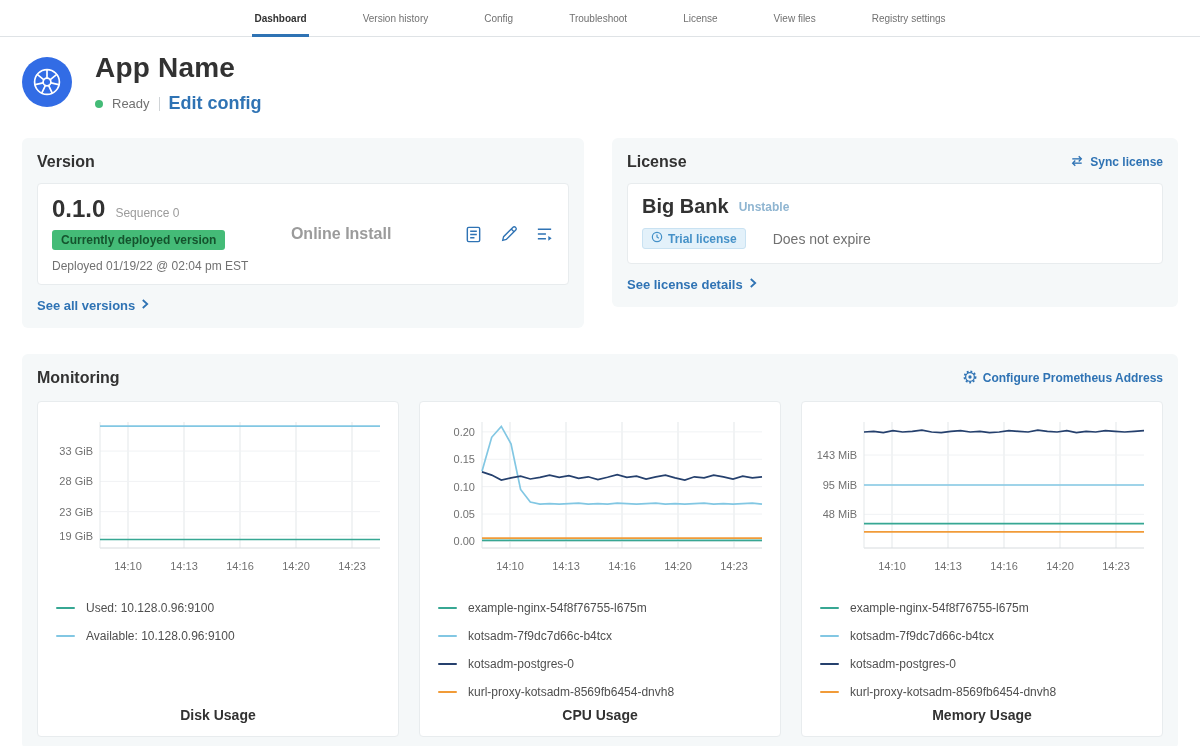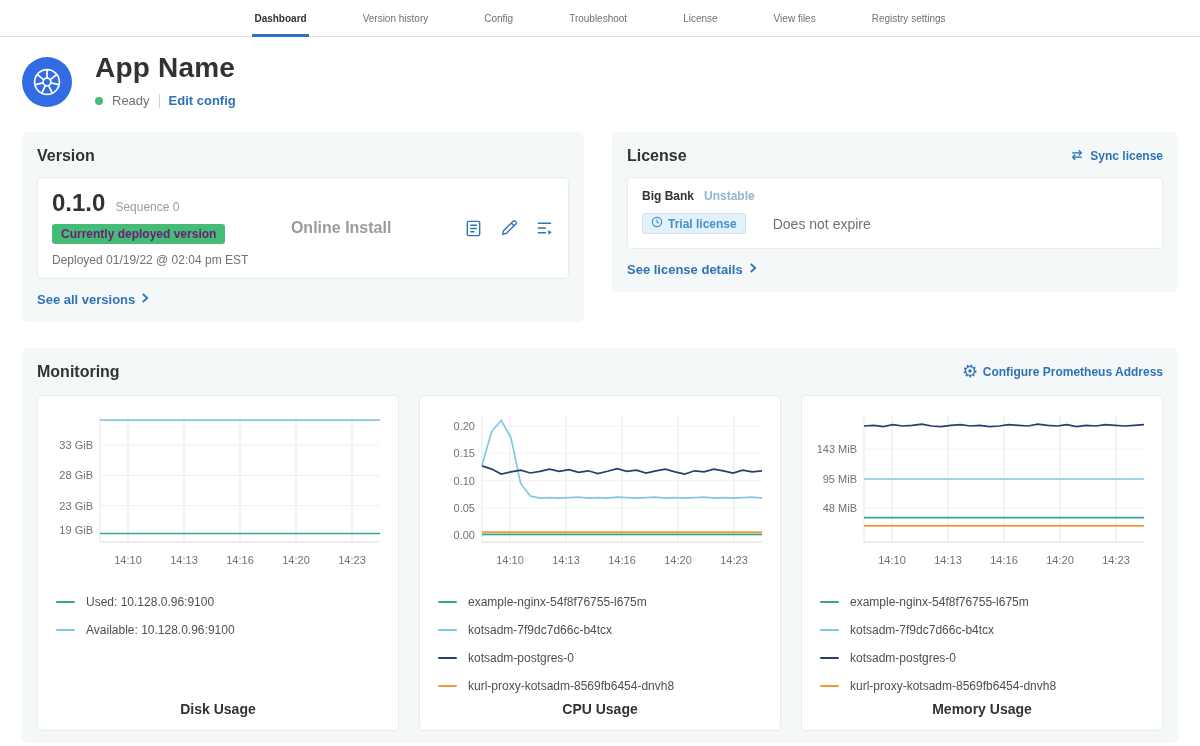--- a/index.html
+++ b/index.html
@@ -14,48 +14,48 @@
   .tab.active{color:#323232;font-weight:bold}
   .tab.active:after{content:"";position:absolute;left:0;right:0;bottom:-1px;height:3px;background:var(--accent)}
 
   
   .app-header{display:flex;align-items:flex-start;gap:23px;padding:15px 22px 0}
   .k8s-logo{width:50px;height:50px;border-radius:50%;background:#326ce5;display:flex;align-items:center;justify-content:center;margin-top:5px;flex:none}
   .app-title{font-size:28px;font-weight:bold;letter-spacing:.2px}
   .status-row{display:flex;align-items:center;gap:9px;margin-top:9px;font-size:13px;color:#717171}
   .dot{width:8px;height:8px;border-radius:50%;background:var(--green)}
   .sep{width:1px;height:14px;background:#d0d4d7}
-  .blue-link{color:var(--accent);font-weight:bold;font-size:13px}
+  .blue-link{color:var(--accent);font-weight:bold;font-size:18px}
 
   
   .cards-row{display:flex;gap:28px;align-items:flex-start;padding:0 22px;margin-top:24px}
   .panel{background:#f5f8f9;border-radius:6px;padding:15px}
   .version-panel{width:562px}
   .license-panel{width:566px}
   .panel-head{display:flex;justify-content:space-between;align-items:center}
   .panel-title{font-size:16px;font-weight:bold}
   .head-links{display:flex;gap:20px;align-items:center}
   .icon-link{display:inline-flex;align-items:center;gap:6px;font-size:12px;font-weight:bold;color:var(--accent);white-space:nowrap}
   .white-card{background:#fff;border:1px solid #e8ecee;border-radius:4px;margin-top:12px;padding:11px 14px}
 
   
   .version-body{display:flex;align-items:center;justify-content:space-between}
   .vnum-row{display:flex;align-items:baseline;gap:10px}
   .vnum{font-size:24px;font-weight:bold}
   .seq{font-size:12px;color:#9b9b9b}
-  .deploy-badge{display:inline-block;background:var(--green);color:#701a75;font-size:12px;font-weight:bold;padding:3px 9px;border-radius:3px;margin-top:7px}
+  .deploy-badge{display:inline-block;background:var(--green);color:#14532d;font-size:12px;font-weight:bold;padding:3px 9px;border-radius:3px;margin-top:7px}
   .deployed-at{font-size:12px;color:#717171;margin-top:9px}
   .install-type{font-size:16px;color:#9b9b9b;font-weight:bold;margin-right:30px}
   .v-icons{display:flex;gap:17px;color:var(--accent);align-items:center}
   .v-icons span{cursor:pointer;display:inline-flex}
   .see-link{display:inline-flex;align-items:center;gap:6px;margin-top:13px;font-size:13px;font-weight:bold;color:var(--accent)}
 
   
   .lic-name-row{display:flex;align-items:center;gap:10px}
-  .lic-name{font-size:12px;font-weight:bold}
+  .lic-name{font-size:20px;font-weight:bold}
   .channel{font-size:12px;color:#8fb5d1;font-weight:bold}
   .lic-meta{display:flex;align-items:center;gap:27px;margin-top:10px;margin-bottom:3px}
   .trial-badge{display:inline-flex;align-items:center;gap:5px;background:#e3f1fa;border:1px solid #c9e2f2;color:#4591c8;font-size:12px;font-weight:bold;padding:2px 8px;border-radius:3px}
   .expire{font-size:14px;color:#717171}
 
   
   .monitor-panel{margin:26px 22px 0;background:#f5f8f9;border-radius:6px;padding:15px 15px 12px}
   .charts-row{display:flex;gap:20px;margin-top:14px}
   .chart-card{background:#fff;border:1px solid #e8ecee;border-radius:4px;width:362px;height:336px;padding:12px 14px 10px;display:flex;flex-direction:column}
   .chart-legend{margin-top:12px}

